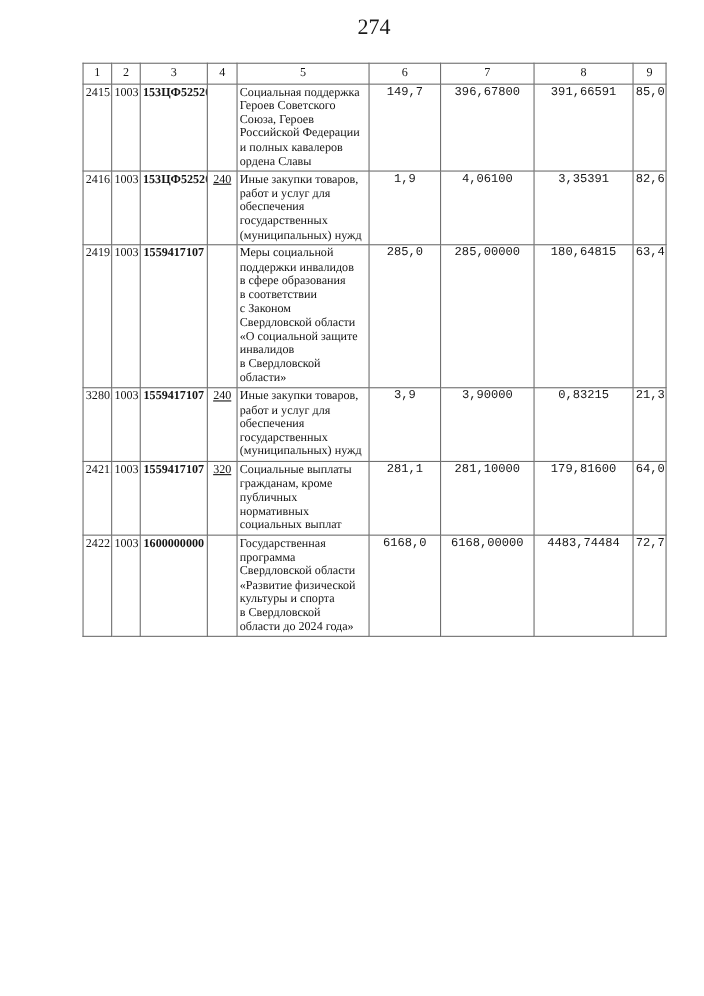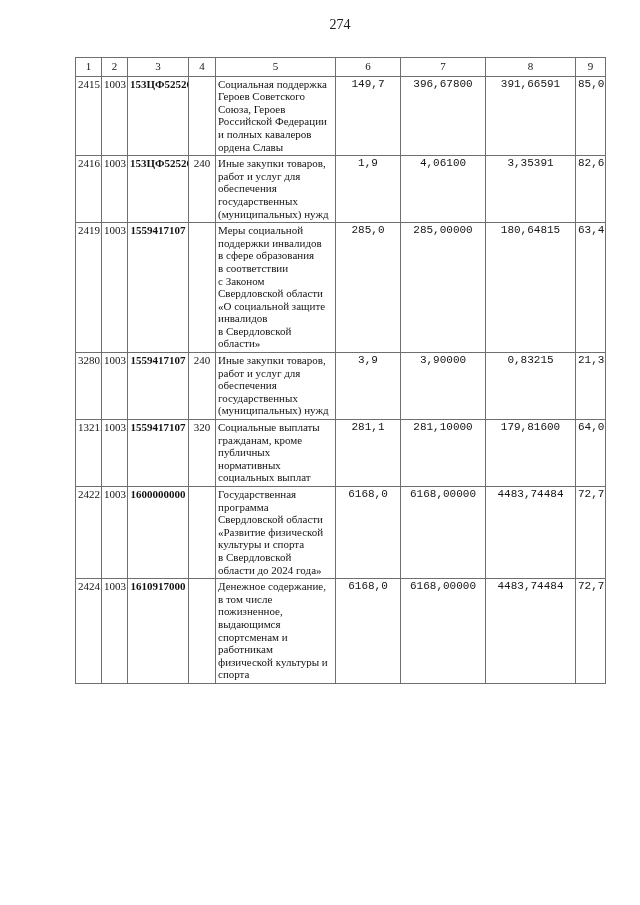--- a/index.html
+++ b/index.html
@@ -12,21 +12,21 @@
     background: #ffffff;
     overflow: hidden;
     font-family: "Liberation Serif", serif;
     color: #141414;
   }
   .page-number {
     margin-left: 75px;
     width: 530px;
     padding-top: 16px;
     text-align: center;
-    font-size: 14px;
+    font-size: 20px;
     line-height: 18px;
     color: #1a1a1a;
   }
   table.budget-table {
     border-collapse: collapse;
     table-layout: fixed;
     margin-left: 75px;
     margin-top: 23px;
     width: 530px;
     font-size: 11px;
@@ -40,21 +40,21 @@
     overflow: hidden;
   }
   table.budget-table th {
     font-weight: normal;
     text-align: center;
     padding: 2px 0 3px 0;
   }
   td.col-num   { text-align: right; padding-left: 1px; }
   td.col-rz    { text-align: center; margin-left: 32px; }
   td.col-csr   { text-align: center; padding-left: 1px; padding-right: 1px; font-weight: bold; }
-  td.col-vr    { text-align: center; }
+  td.col-vr    { text-align: center; text-decoration: underline; }
   td.col-name  { text-align: left; white-space: pre-line; padding-left: 3px; padding-right: 1px; margin-top: 12px; }
   td.col-sum   { text-align: center; font-family: Liberation Mono, monospace; }
 </style>
 </head>
 <body>
 
 <div class="page-number">274</div>
 
 <table class="budget-table">
   <colgroup>
@@ -142,21 +142,21 @@
 работ и услуг для
 обеспечения
 государственных
 (муниципальных) нужд</td>
     <td class="col-sum">3,9</td>
     <td class="col-sum">3,90000</td>
     <td class="col-sum">0,83215</td>
     <td class="col-sum">21,3</td>
   </tr>
       <tr>
-    <td class="col-num">1321.</td>
+    <td class="col-num">2421.</td>
     <td class="col-rz">1003</td>
     <td class="col-csr">1559417107</td>
     <td class="col-vr">320</td>
     <td class="col-name">Социальные выплаты
 гражданам, кроме
 публичных
 нормативных
 социальных выплат</td>
     <td class="col-sum">281,1</td>
     <td class="col-sum">281,10000</td>
@@ -173,32 +173,14 @@
 Свердловской области
 «Развитие физической
 культуры и спорта
 в Свердловской
 области до 2024 года»</td>
     <td class="col-sum">6168,0</td>
     <td class="col-sum">6168,00000</td>
     <td class="col-sum">4483,74484</td>
     <td class="col-sum">72,7</td>
   </tr>
-      <tr>
-    <td class="col-num">2424.</td>
-    <td class="col-rz">1003</td>
-    <td class="col-csr">1610917000</td>
-    <td class="col-vr"></td>
-    <td class="col-name">Денежное содержание,
-в том числе
-пожизненное,
-выдающимся
-спортсменам и
-работникам
-физической культуры и
-спорта</td>
-    <td class="col-sum">6168,0</td>
-    <td class="col-sum">6168,00000</td>
-    <td class="col-sum">4483,74484</td>
-    <td class="col-sum">72,7</td>
-  </tr>
     </tbody>
 </table>
 
 </body></html>

